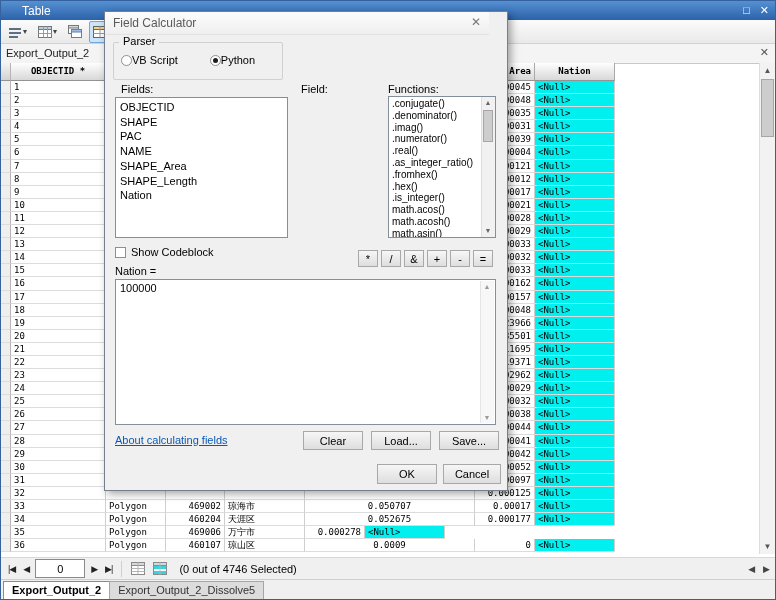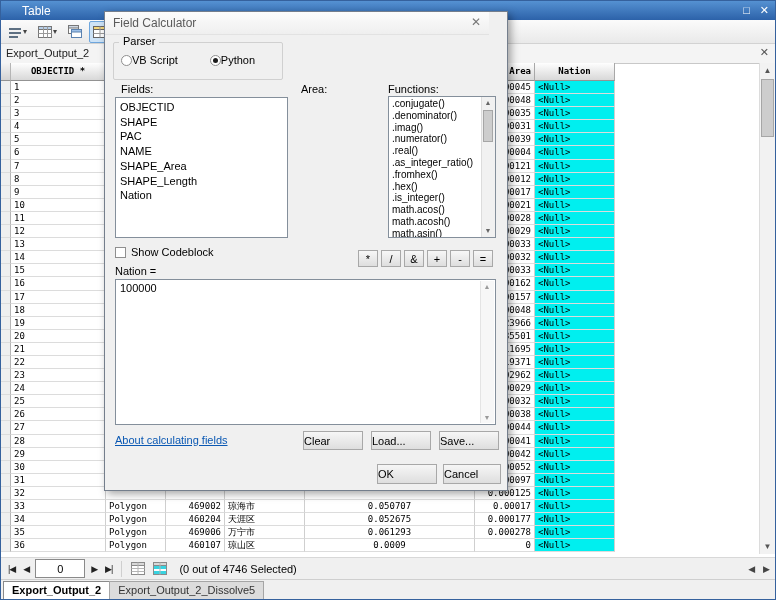--- a/index.html
+++ b/index.html
@@ -87,21 +87,21 @@
   .codeblock{position:absolute;left:10px;top:234px;display:flex;align-items:center;gap:5px;font-size:11px;color:#000}
   .checkbox{width:11px;height:11px;border:1px solid #8f8f8f;background:#fff;flex:none;box-sizing:border-box}
   .ops{position:absolute;left:253px;top:238px;display:flex;gap:3px}
   .opbtn{width:20px;height:17px;border:1px solid #a8a8a8;background:linear-gradient(#f7f7f7,#dedede);font-size:11px;line-height:14px;text-align:center;padding:0;font-family:"Liberation Sans",sans-serif}
   .expr{position:absolute;left:10px;top:267px;width:381px;height:146px;background:#fff;border:1px solid #848f9b;box-sizing:border-box;font-size:11px;padding:2px 16px 2px 4px;color:#000}
   .expr-scroll{position:absolute;right:1px;top:1px;bottom:1px;width:13px;background:#f7f7f7;border-left:1px solid #e4e4e4}
   .ex-up,.ex-down{position:absolute;left:0;width:12px;height:11px;font-size:7px;line-height:11px;text-align:center;color:#9a9a9a}
   .ex-up{top:0}
   .ex-down{bottom:0}
   .link{position:absolute;left:10px;top:422px;font-size:11px;color:#0a58b3;text-decoration:underline;cursor:pointer}
-  .dbtn{position:absolute;height:19px;border:1px solid #a8a8a8;background:linear-gradient(#f6f6f6,#dedede);font-size:11px;text-align:left;box-sizing:border-box;padding:0;font-family:"Liberation Sans",sans-serif}
+  .dbtn{position:absolute;height:19px;border:1px solid #a8a8a8;background:linear-gradient(#f6f6f6,#dedede);font-size:11px;text-align:center;box-sizing:border-box;padding:0;font-family:"Liberation Sans",sans-serif}
   .btn-clear{left:198px;top:419px;width:60px}
   .btn-load{left:266px;top:419px;width:60px}
   .btn-save{left:334px;top:419px;width:60px}
   .btn-ok{left:272px;top:452px;width:60px;height:20px}
   .btn-cancel{left:338px;top:452px;width:58px;height:20px}
 </style>
 </head>
 <body>
 
 <div id="root">
@@ -507,21 +507,20 @@
         <div class="tc c-len">0.052675</div>
         <div class="tc c-area">0.000177</div>
         <div class="tc c-nation">&lt;Null&gt;</div>
       </div>
       <div class="trow">
         <div class="tc c-sel"></div>
         <div class="tc c-id">35</div>
         <div class="tc c-shape">Polygon</div>
         <div class="tc c-pac">469006</div>
         <div class="tc c-name">万宁市</div>
-        <div class="tc c-len">0.061293</div>
         <div class="tc c-area">0.000278</div>
         <div class="tc c-nation">&lt;Null&gt;</div>
       </div>
       <div class="trow">
         <div class="tc c-sel"></div>
         <div class="tc c-id">36</div>
         <div class="tc c-shape">Polygon</div>
         <div class="tc c-pac">460107</div>
         <div class="tc c-name">琼山区</div>
         <div class="tc c-len">0.0009</div>
@@ -596,21 +595,21 @@
     <div class="listbox fields-list">
         <div class="li">OBJECTID</div>
         <div class="li">SHAPE</div>
         <div class="li">PAC</div>
         <div class="li">NAME</div>
         <div class="li">SHAPE_Area</div>
         <div class="li">SHAPE_Length</div>
         <div class="li">Nation</div>
       </div>
 
-    <div class="lbl" style="left:196px;top:71px">Area:</div>
+    <div class="lbl" style="left:196px;top:71px">Field:</div>
 
     <div class="lbl" style="left:283px;top:71px">Functions:</div>
     <div class="listbox functions-list">
       <div class="fn-items">
           <div class="li">.conjugate()</div>
           <div class="li">.denominator()</div>
           <div class="li">.imag()</div>
           <div class="li">.numerator()</div>
           <div class="li">.real()</div>
           <div class="li">.as_integer_ratio()</div>

